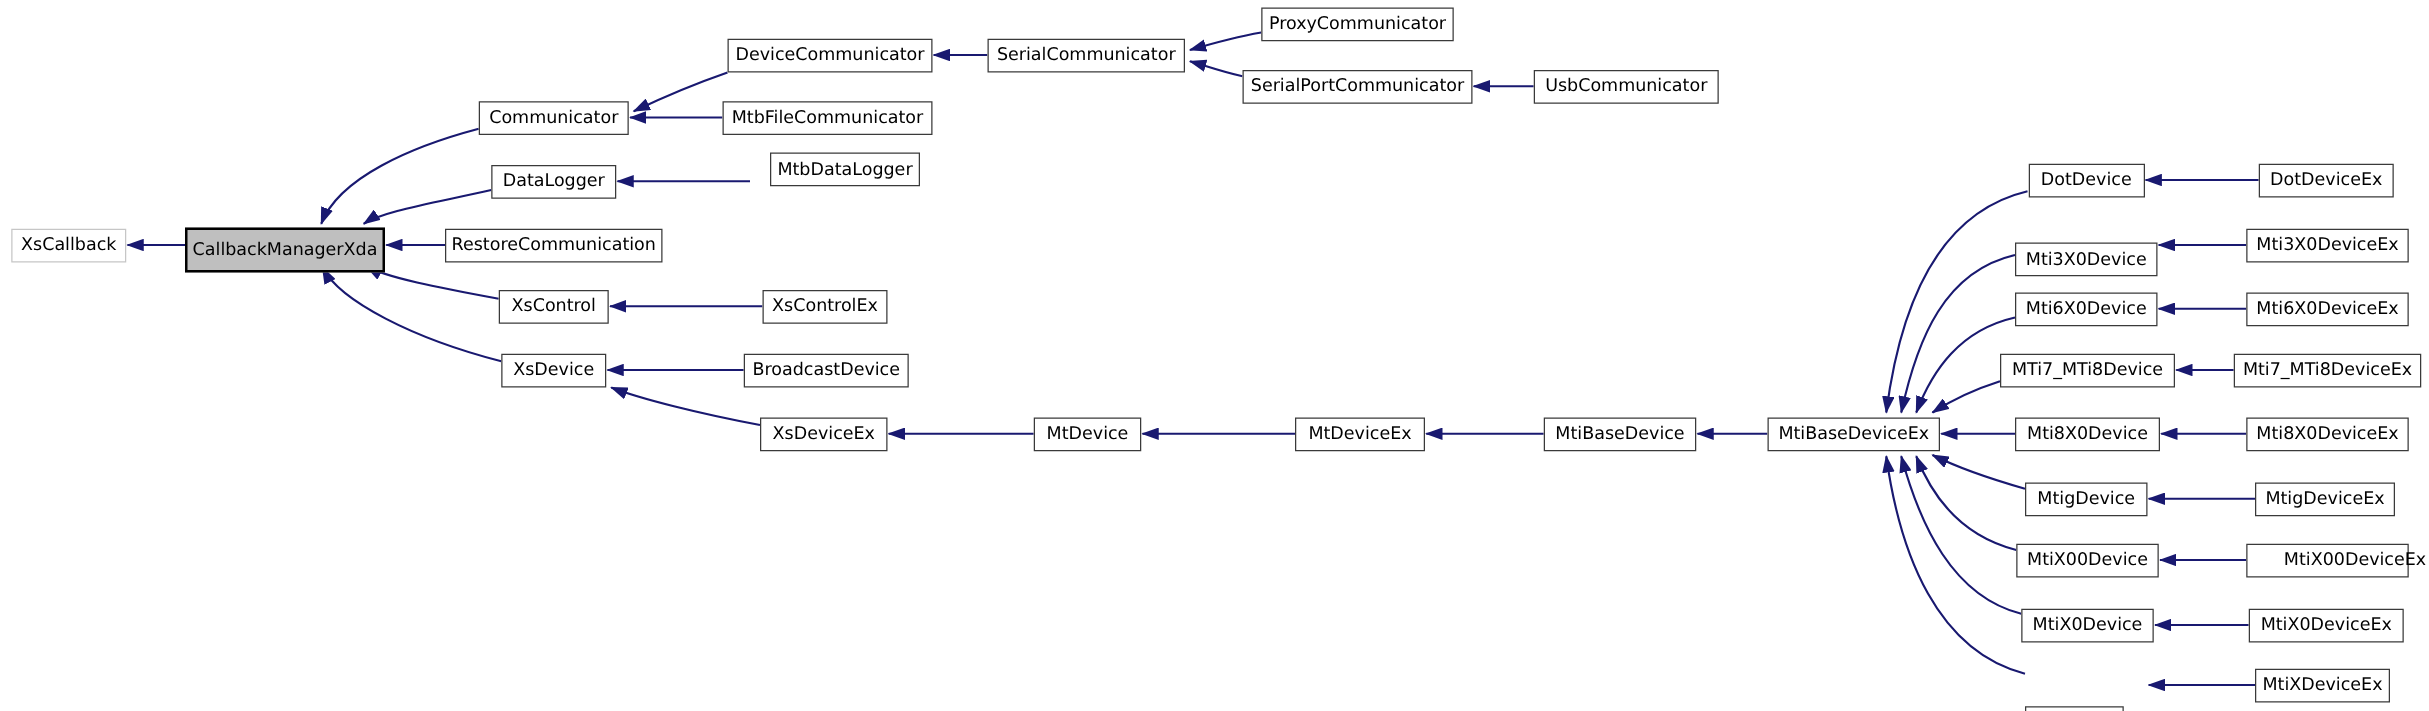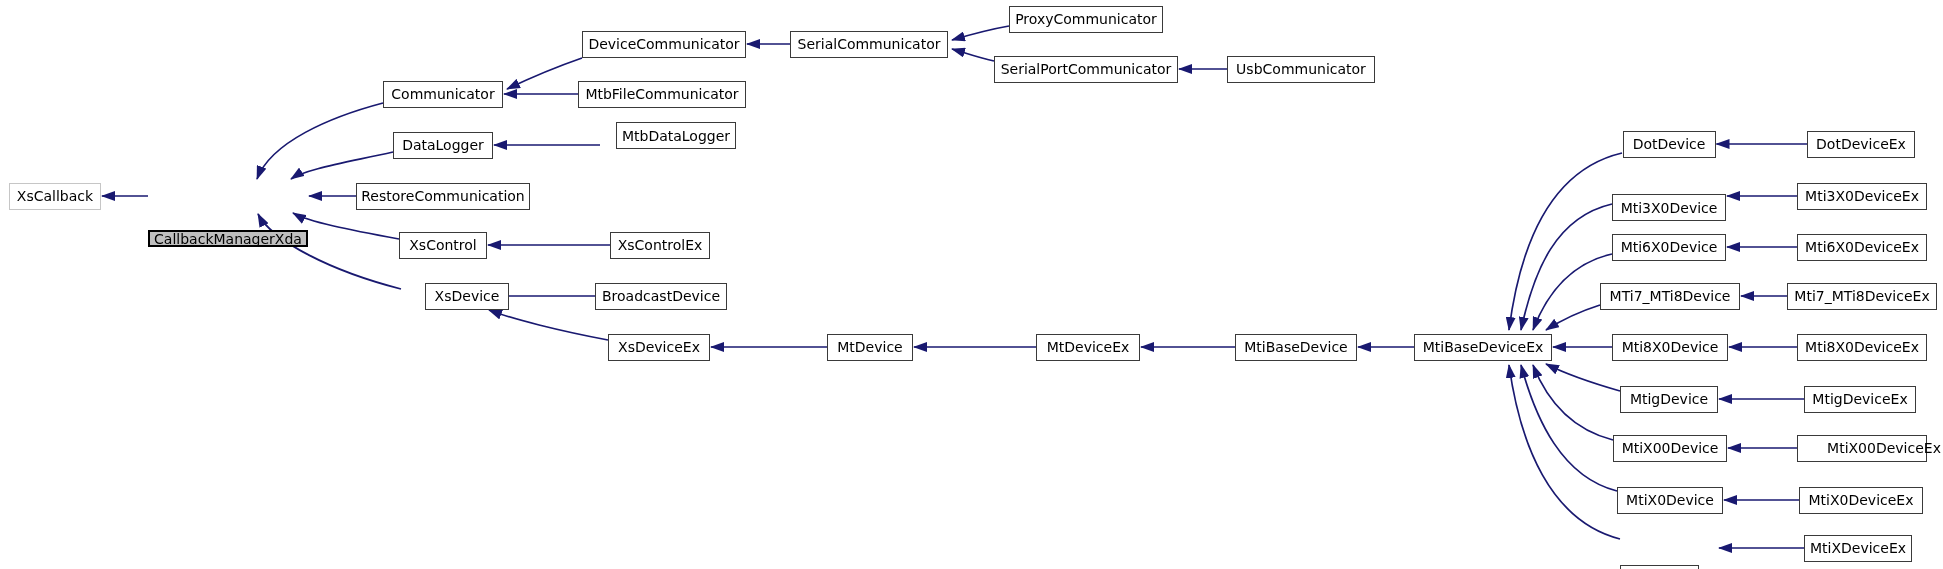--- a/index.html
+++ b/index.html
@@ -77,26 +77,26 @@
       <path d="M1797,196 L1727,196" class="edge" marker-end="url(#arrow)"></path>
       <path d="M1797,247 L1727,247" class="edge" marker-end="url(#arrow)"></path>
       <path d="M1787,296 L1741,296" class="edge" marker-end="url(#arrow)"></path>
       <path d="M1797,347 L1729,347" class="edge" marker-end="url(#arrow)"></path>
       <path d="M1804,399 L1719,399" class="edge" marker-end="url(#arrow)"></path>
       <path d="M1797,448 L1728,448" class="edge" marker-end="url(#arrow)"></path>
       <path d="M1799,500 L1724,500" class="edge" marker-end="url(#arrow)"></path>
       <path d="M1804,548 L1719,548" class="edge" marker-end="url(#arrow)"></path>
     </svg>
     <div class="node external" style="left: 9px; top: 182.5px; width: 92px; height: 27px;">XsCallback</div>
-    <div class="node current" style="left: 148px; top: 182px; width: 160px; height: 17px; margin-top: 48px;">CallbackManagerXda</div>
+    <div class="node current" style="left: 148px; top: 182px; width: 160px; height: 36px;">CallbackManagerXda</div>
     <div class="node normal" style="left: 383px; top: 80.5px; width: 120px; height: 27px;">Communicator</div>
     <div class="node normal" style="left: 393px; top: 131.5px; width: 100px; height: 27px;">DataLogger</div>
     <div class="node normal" style="left: 356px; top: 182.5px; width: 174px; height: 27px;">RestoreCommunication</div>
     <div class="node normal" style="left: 399px; top: 231.5px; width: 88px; height: 27px;">XsControl</div>
-    <div class="node normal" style="left: 401px; top: 282.5px; width: 84px; height: 27px; margin-left: 24px;">XsDevice</div>
+    <div class="node normal" style="left: 401px; top: 282.5px; width: 84px; height: 27px;">XsDevice</div>
     <div class="node normal" style="left: 578px; top: 80.5px; width: 168px; height: 27px;">MtbFileCommunicator</div>
     <div class="node normal" style="left: 582px; top: 30.5px; width: 164px; height: 27px;">DeviceCommunicator</div>
     <div class="node normal" style="left: 600px; top: 122px; width: 120px; height: 27px; margin-left: 16px;">MtbDataLogger</div>
     <div class="node normal" style="left: 610px; top: 231.5px; width: 100px; height: 27px;">XsControlEx</div>
     <div class="node normal" style="left: 595px; top: 282.5px; width: 132px; height: 27px;">BroadcastDevice</div>
     <div class="node normal" style="left: 608px; top: 333.5px; width: 102px; height: 27px;">XsDeviceEx</div>
     <div class="node normal" style="left: 790px; top: 30.5px; width: 158px; height: 27px;">SerialCommunicator</div>
     <div class="node normal" style="left: 827px; top: 333.5px; width: 86px; height: 27px;">MtDevice</div>
     <div class="node normal" style="left: 1009px; top: 5.5px; width: 154px; height: 27px;">ProxyCommunicator</div>
     <div class="node normal" style="left: 994px; top: 55.5px; width: 184px; height: 27px;">SerialPortCommunicator</div>

